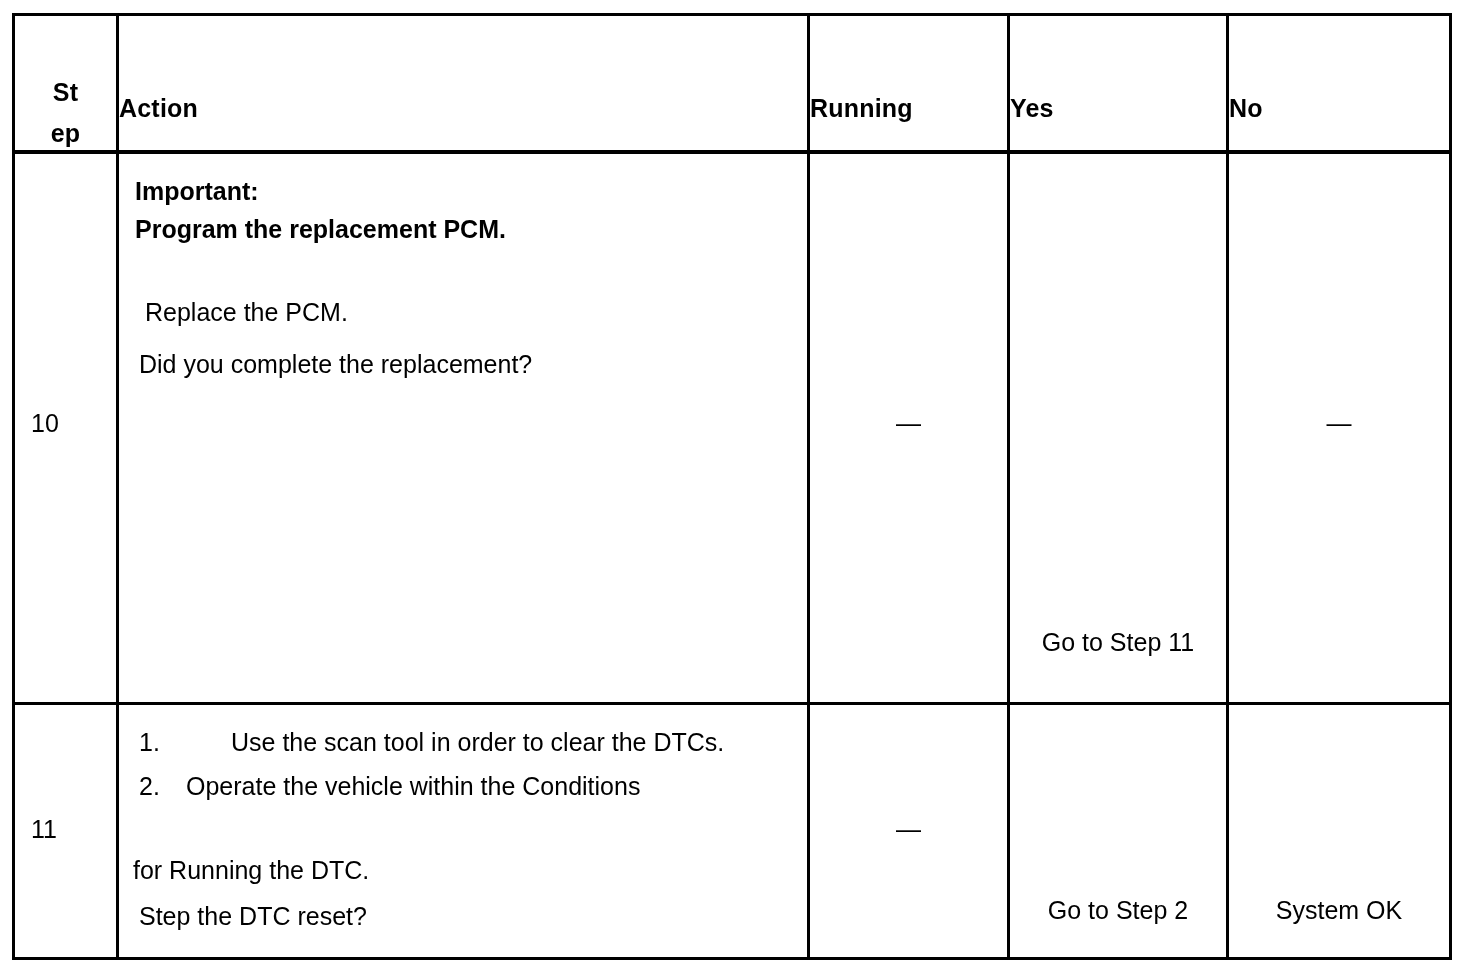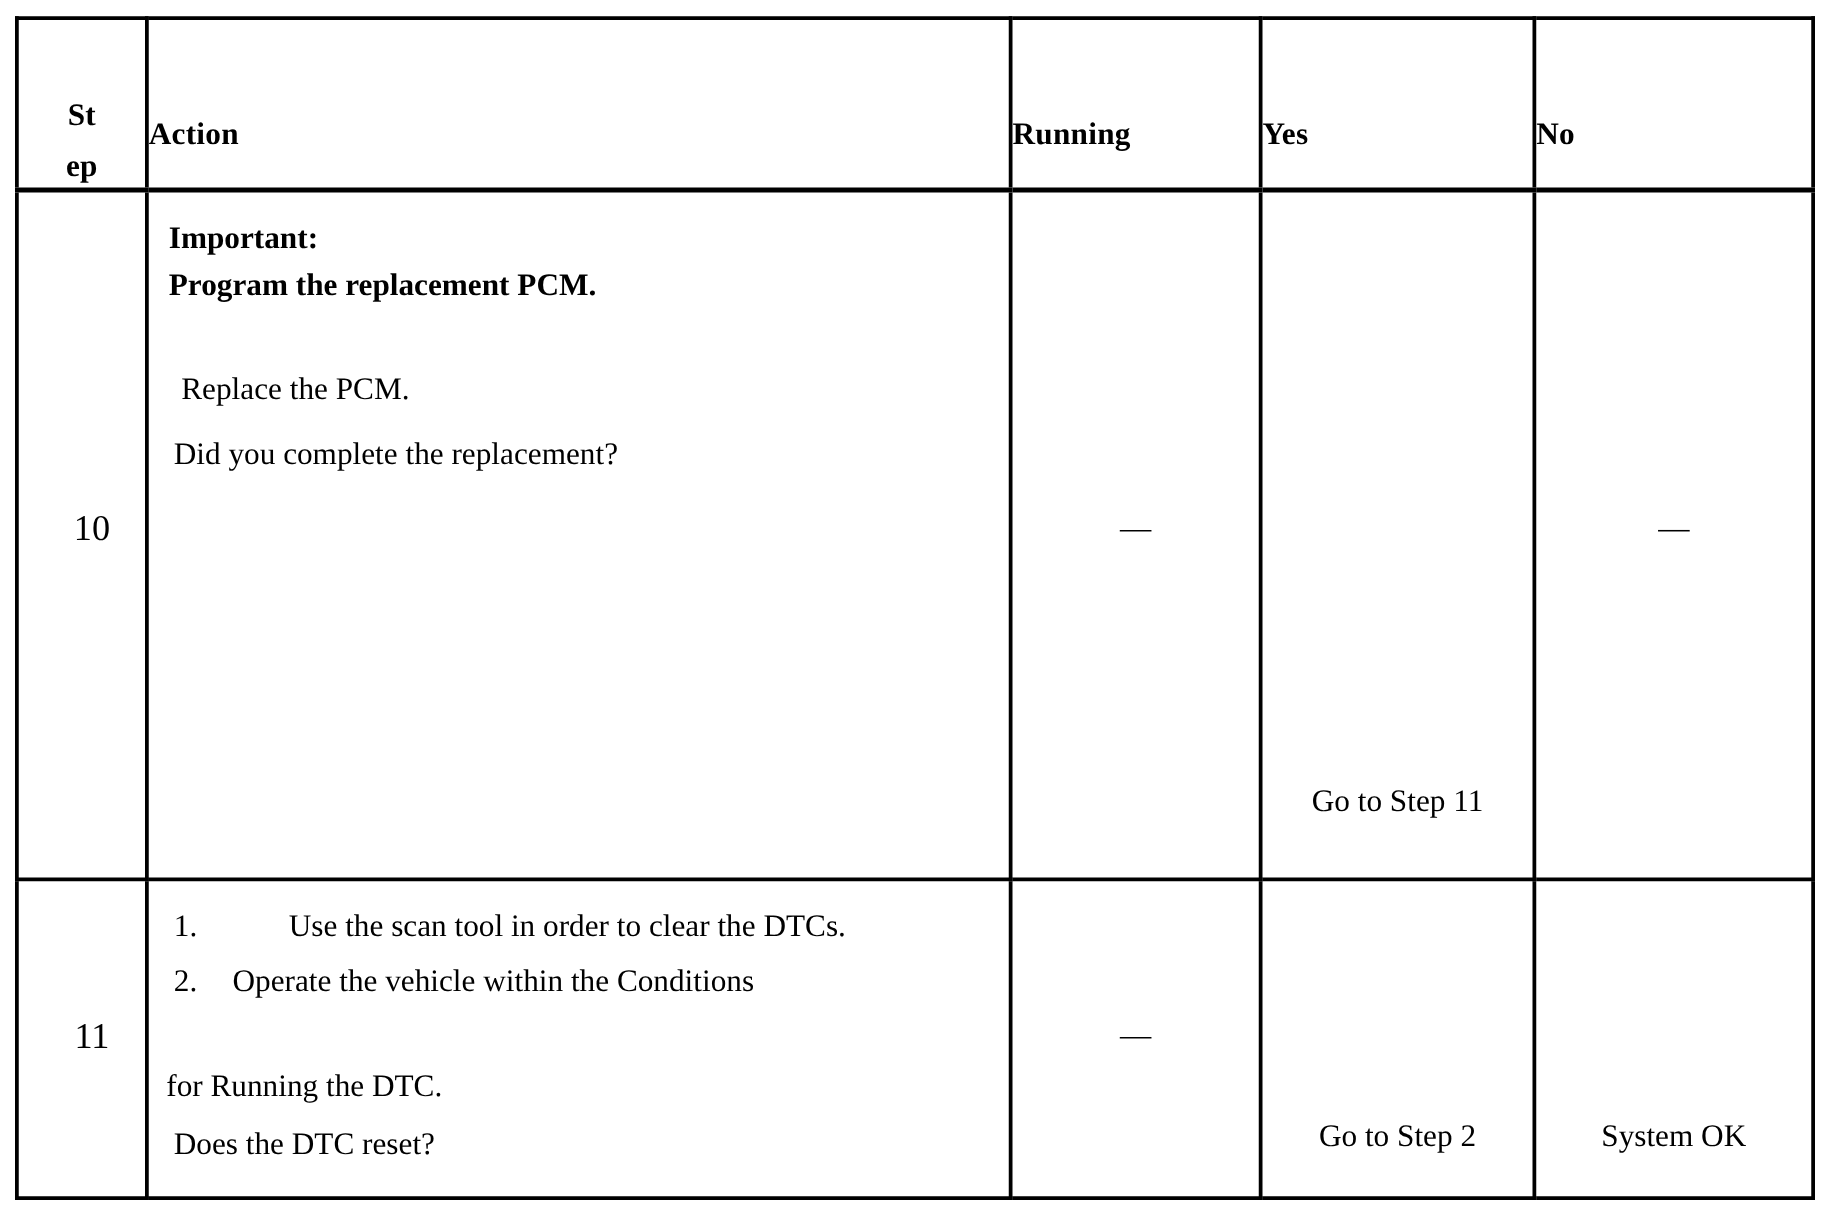--- a/index.html
+++ b/index.html
@@ -13,21 +13,20 @@
     font-family: "Liberation Sans", sans-serif;
     color: #000000;
     overflow: hidden;
   }
 
   .page {
     position: relative;
     width: 1472px;
     height: 972px;
     background: #ffffff;
-    font-family: Liberation Serif, serif;
   }
 
   
   table.diag {
     position: absolute;
     left: 12px;
     top: 13px;
     width: 1437px;
     border-collapse: collapse;
     table-layout: fixed;
@@ -82,23 +81,23 @@
   tr.row-11 td { height: 252px; }
 
   .cell-inner {
     position: relative;
     height: 100%;
     box-sizing: border-box;
   }
 
   
   .step-num {
-    font-size: 29px;
+    font-size: 25px;
     line-height: 30px;
-    text-align: center;
+    text-align: left;
     position: absolute;
     left: 16px;
     right: 0;
   }
   .step-num.r10 { top: 254px; }
   .step-num.r11 { top: 109px; }
 
   
   .dash {
     font-size: 25px;
@@ -236,21 +235,21 @@
         </div>
       </td>
 
       <td>
         <div class="action-body">
           <div class="ln a11-item1-num">1.</div>
           <div class="ln a11-item1-text">Use the scan tool in order to clear the DTCs.</div>
           <div class="ln a11-item2-num">2.</div>
           <div class="ln a11-item2-text">Operate the vehicle within the Conditions</div>
           <div class="ln a11-cont">for Running the DTC.</div>
-          <div class="ln a11-question">Does the DTC reset?</div>
+          <div class="ln a11-question">Step the DTC reset?</div>
         </div>
       </td>
 
       <td>
         <div class="cell-inner">
           <div class="dash r11">—</div>
         </div>
       </td>
 
       <td>

